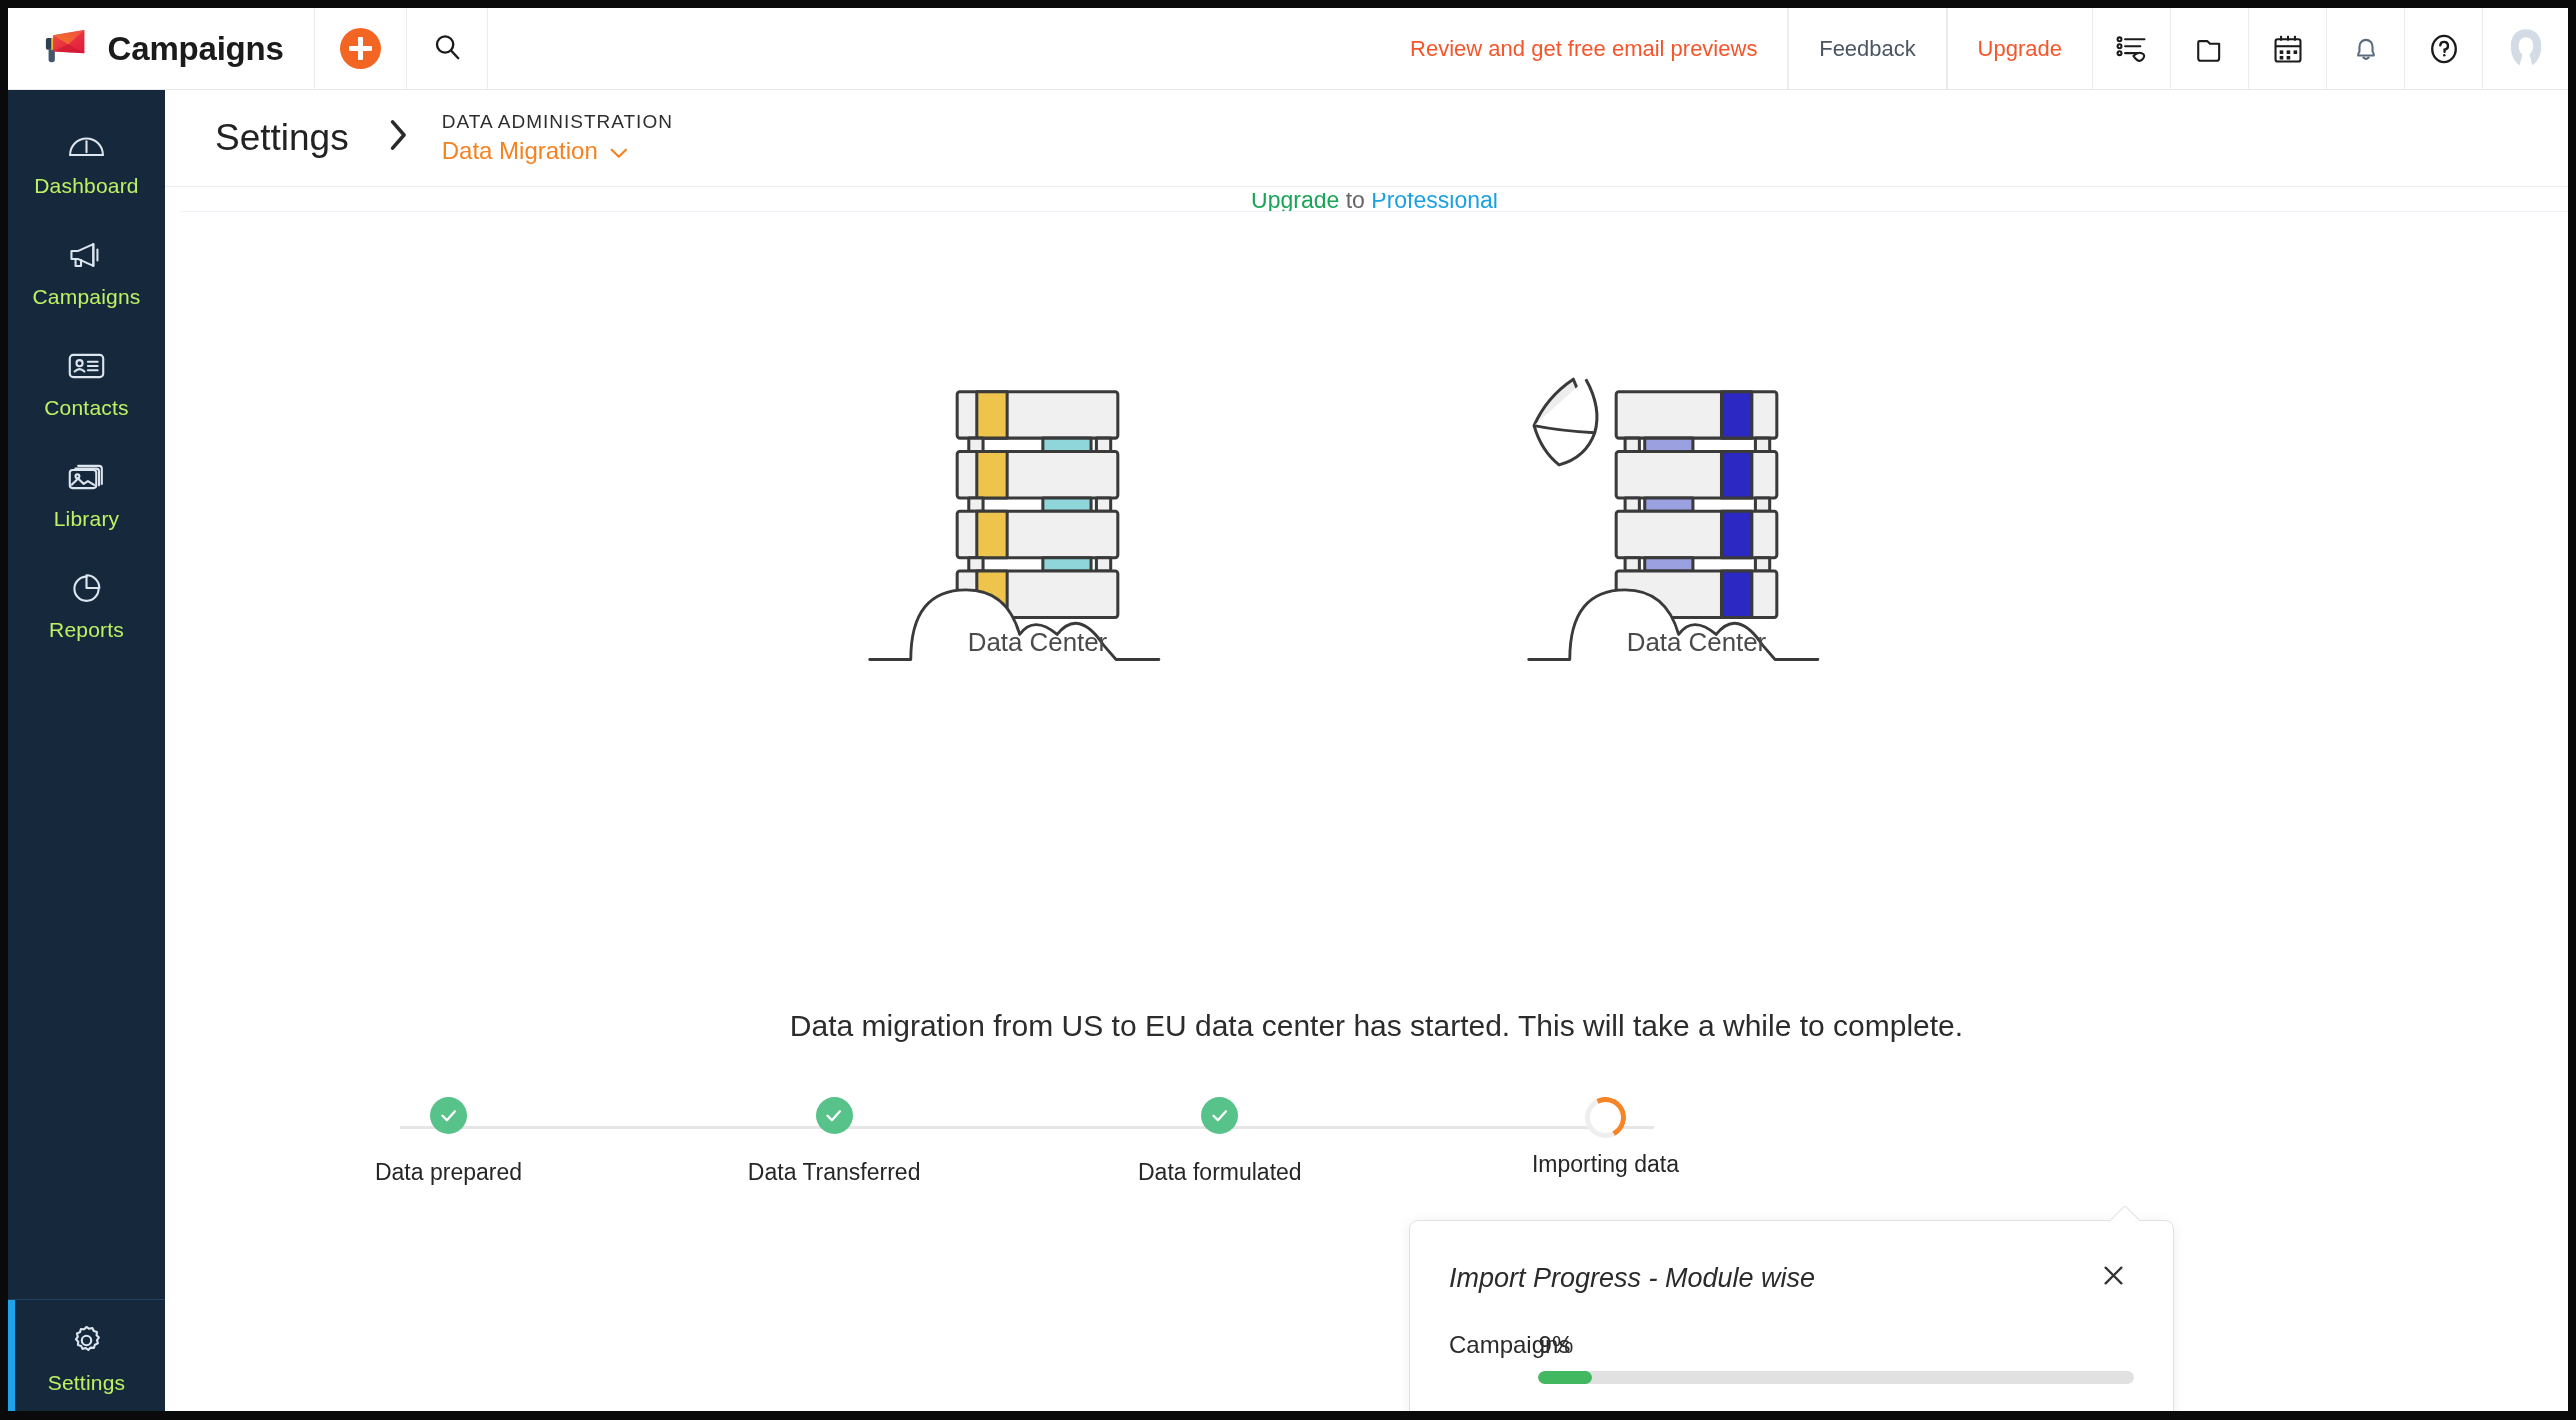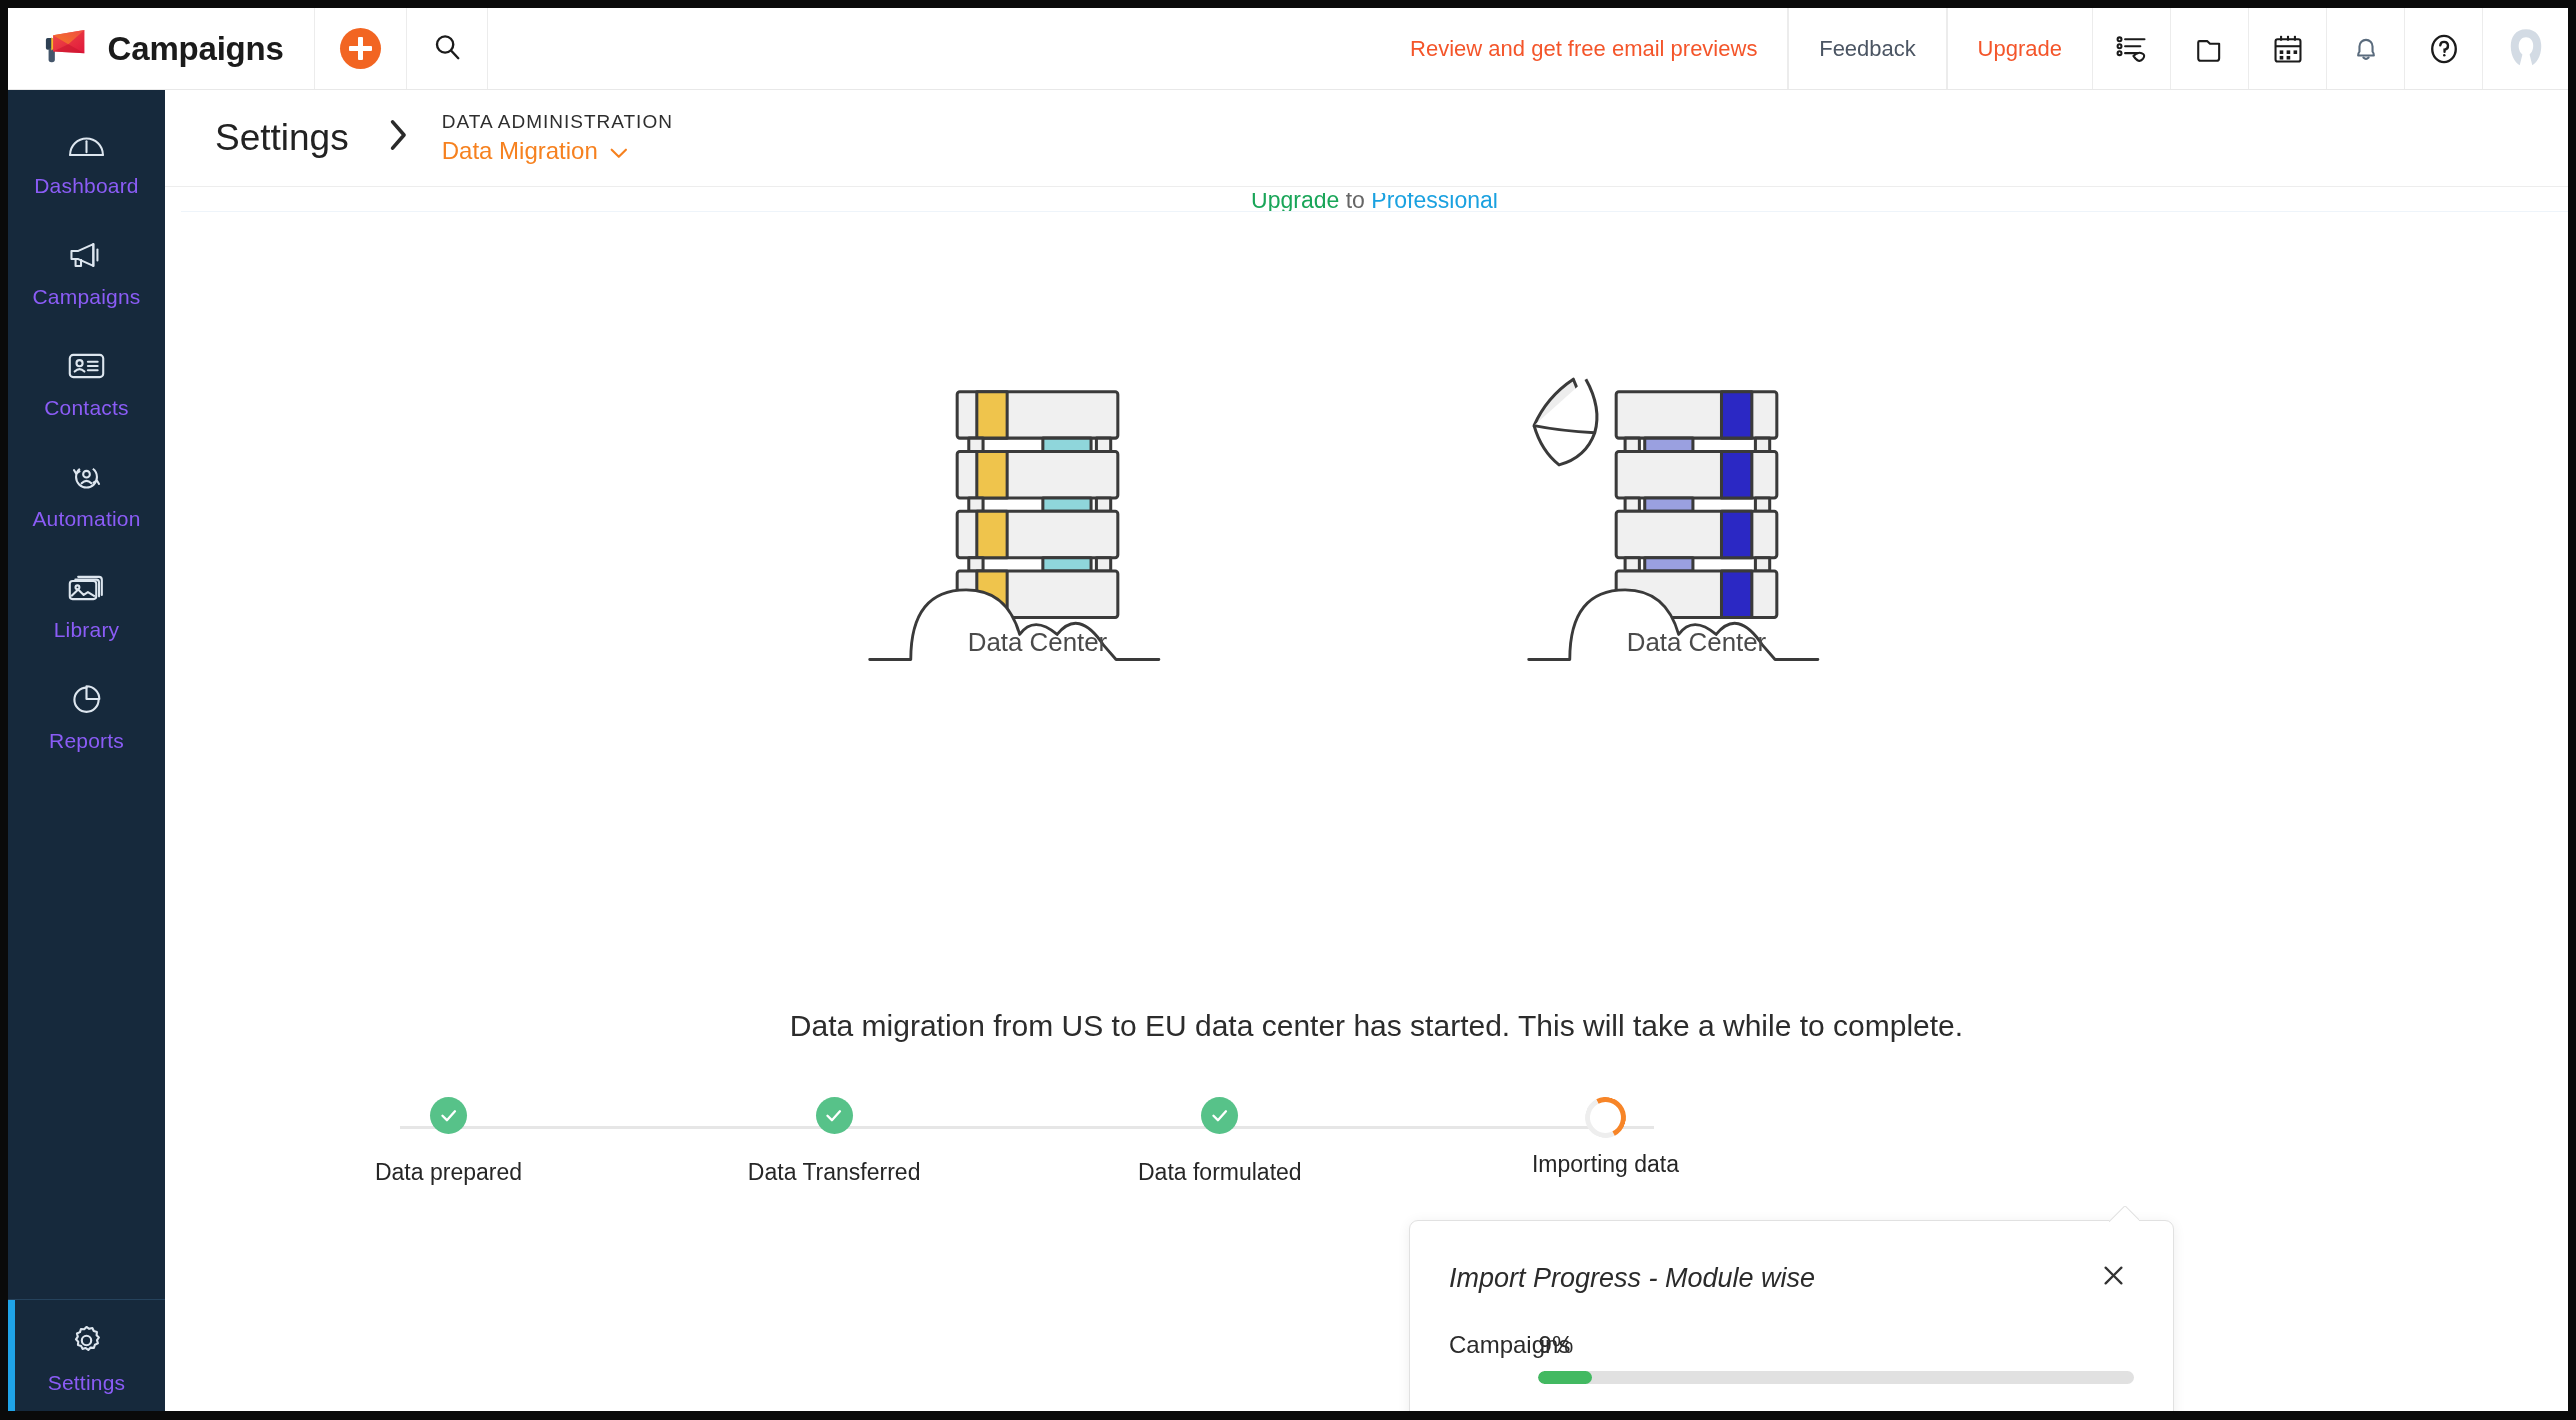--- a/index.html
+++ b/index.html
@@ -89,21 +89,21 @@
   }
   .side-top { padding-top: 12.5px; }
   .side-item {
     display: flex; flex-direction: column; align-items: center;
     padding: 18px 3.6px 16px;
     cursor: pointer; position: relative;
     color: #d6e0ea;
   }
   .side-item .ico { height: 46px; display:flex; align-items:center; justify-content:center;}
   .side-label {
-    margin-top: 7.1px; font-size: 21px; color: #8b5cf6; letter-spacing: 0.2px;
+    margin-top: 7.1px; font-size: 21px; color: #bef264; letter-spacing: 0.2px;
   }
   .side-bottom { margin-top: auto; }
   .side-item.active {
     border-top: 1.8px solid #25425c;
   }
   .side-item.active::before {
     content: ""; position: absolute; left: 0; top: 0; bottom: 0;
     width: 7.1px; background: #1fa3e8;
   }
 
@@ -369,32 +369,20 @@
             <circle cx="9" cy="8" r="2.2"></circle>
             <path d="M5.5 14 q3.5 -3.5 7 0" stroke-linecap="round"></path>
             <line x1="15" y1="7" x2="22" y2="7" stroke-linecap="round"></line>
             <line x1="15" y1="10" x2="22" y2="10" stroke-linecap="round"></line>
             <line x1="15" y1="13" x2="22" y2="13" stroke-linecap="round"></line>
           </svg>
         </span>
         <span class="side-label">Contacts</span>
       </div>
 
-      <div class="side-item">
-        <span class="ico">
-          <svg width="39" height="32" viewBox="0 0 28 22" fill="none" stroke="#dde6ef" stroke-width="1.5">
-            <circle cx="14" cy="11" r="7.5" stroke-dasharray="30 10"></circle>
-            <circle cx="14" cy="9" r="2.4"></circle>
-            <path d="M10.5 15.5 q3.5 -3.5 7 0" stroke-linecap="round"></path>
-            <path d="M5 6 l1.5 2.5 L9 7" stroke-linecap="round" stroke-linejoin="round"></path>
-            <path d="M23 16 l-1.5 -2.5 L19 15" stroke-linecap="round" stroke-linejoin="round"></path>
-          </svg>
-        </span>
-        <span class="side-label">Automation</span>
-      </div>
 
 
       <div class="side-item">
         <span class="ico">
           <svg width="39" height="32" viewBox="0 0 28 22" fill="none" stroke="#dde6ef" stroke-width="1.5">
             <path d="M8 3 h15 a2 2 0 0 1 2 2 v11" stroke-linecap="round"></path>
             <path d="M6 5 h15 a2 2 0 0 1 2 2 v10" stroke-linecap="round"></path>
             <rect x="2" y="6" width="19" height="13" rx="2"></rect>
             <circle cx="7.5" cy="10.5" r="1.4"></circle>
             <path d="M3 17 l5 -5 4 4 3 -2 5 3" stroke-linejoin="round"></path>

